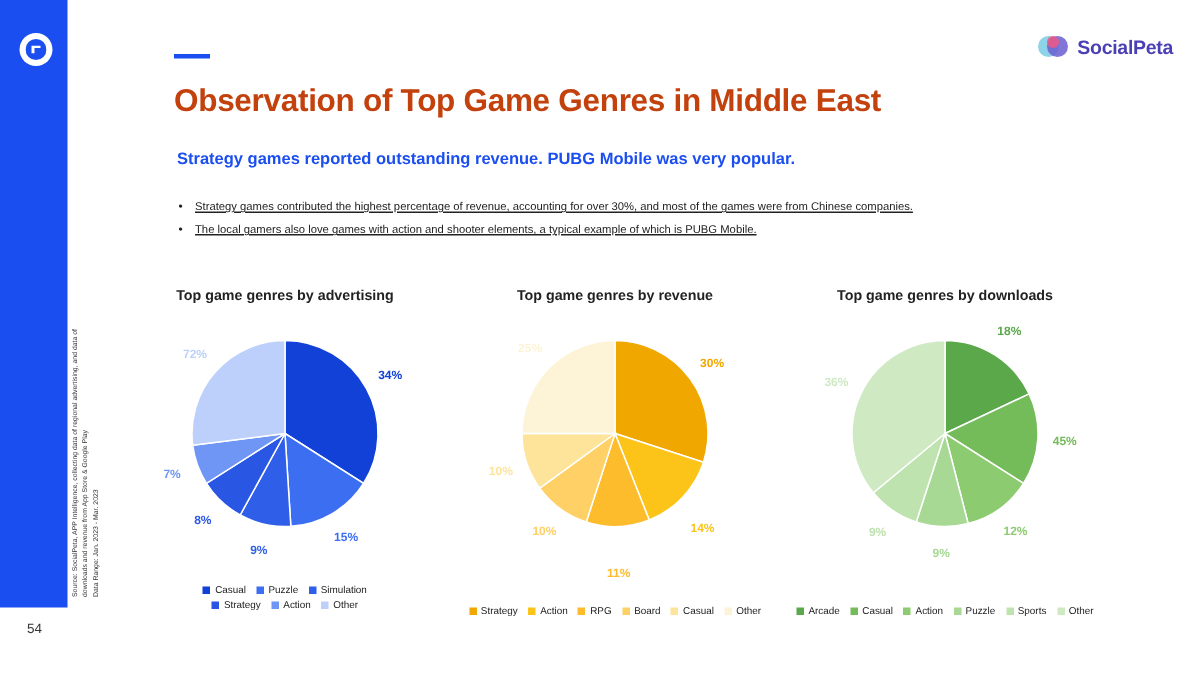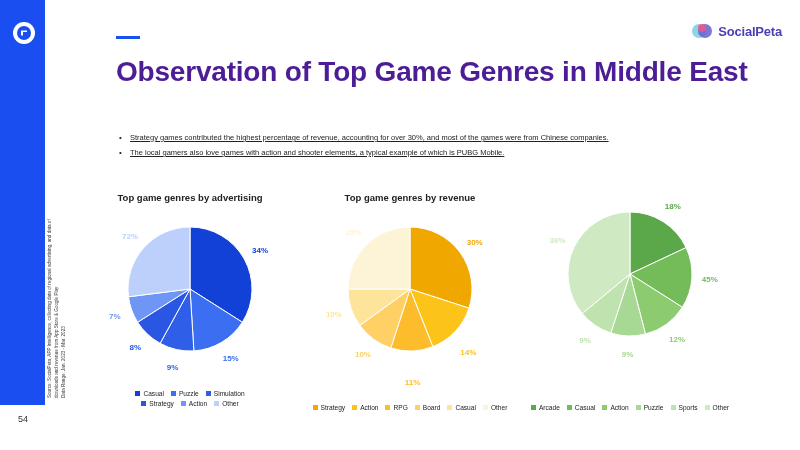--- a/index.html
+++ b/index.html
@@ -58,23 +58,23 @@
   
   .accent-bar {
     position: absolute;
     left: 116px; top: 36px;
     width: 24px; height: 3px;
     background: #1b4ef0;
   }
   .title {
     position: absolute;
     left: 116px; top: 56px;
-    font-size: 28px;
+    font-size: 21px;
     font-weight: bold;
-    color: #4c1d95;
+    color: #c2410c;
     letter-spacing: -0.2px;
   }
   .subtitle {
     position: absolute;
     left: 118px; top: 100px;
     font-size: 11px;
     font-weight: bold;
     color: #1b4ef0;
   }
   .bullets {
@@ -183,20 +183,21 @@
 
   <div class="page-number">54</div>
 
   <div class="source-note">Source: SocialPeta, APP Intelligence, collecting data of regional advertising, and data of downloads and revenue from App Store &amp; Google Play
 Data Range: Jan. 2023 - Mar. 2023</div>
 
   <div class="accent-bar"></div>
 
   <div class="title">Observation of Top Game Genres in Middle East</div>
 
+  <div class="subtitle">Strategy games reported outstanding revenue. PUBG Mobile was very popular.</div>
 
   <div class="bullets">
     <div class="bullet">Strategy games contributed the highest percentage of revenue, accounting for over 30%, and most of the games were from Chinese companies.</div>
     <div class="bullet">The local gamers also love games with action and shooter elements, a typical example of which is PUBG Mobile.</div>
   </div>
 
   <div class="brand">
     <svg width="22" height="22" viewBox="0 0 22 22">
       <circle cx="8" cy="11" r="7" fill="#8fd3e8"></circle>
       <circle cx="14" cy="11" r="7" fill="#6a5ed0" opacity="0.85"></circle>
@@ -291,20 +292,21 @@
           <span>Casual</span>
         </div>
         <div class="legend-item">
           <span class="legend-swatch" style="background: rgb(253, 243, 214);"></span>
           <span>Other</span>
         </div>
       </div>
   </div>
 
   <div class="chart-block" id="chart-2">
+    <div class="chart-title">Top game genres by downloads</div>
     <div class="pie-wrap">
         <svg width="240" height="175" class="pie-svg">
           <path d="M 120 82 L 120.00 20.00 A 62 62 0 0 1 176.10 55.60 Z" fill="#5ba84a" stroke="#ffffff" stroke-width="1"></path>
           <path d="M 120 82 L 176.10 55.60 A 62 62 0 0 1 172.35 115.22 Z" fill="#74bb5a" stroke="#ffffff" stroke-width="1"></path>
           <path d="M 120 82 L 172.35 115.22 A 62 62 0 0 1 135.42 142.05 Z" fill="#8ccb70" stroke="#ffffff" stroke-width="1"></path>
           <path d="M 120 82 L 135.42 142.05 A 62 62 0 0 1 100.84 140.97 Z" fill="#a7d894" stroke="#ffffff" stroke-width="1"></path>
           <path d="M 120 82 L 100.84 140.97 A 62 62 0 0 1 72.23 121.52 Z" fill="#bfe3ae" stroke="#ffffff" stroke-width="1"></path>
           <path d="M 120 82 L 72.23 121.52 A 62 62 0 0 1 120.00 20.00 Z" fill="#cfe9c3" stroke="#ffffff" stroke-width="1"></path>
         </svg>
         <div class="pie-label" style="left: 162.866px; top: 14.4538px; color: rgb(91, 168, 74); text-align: right;">18%</div>

